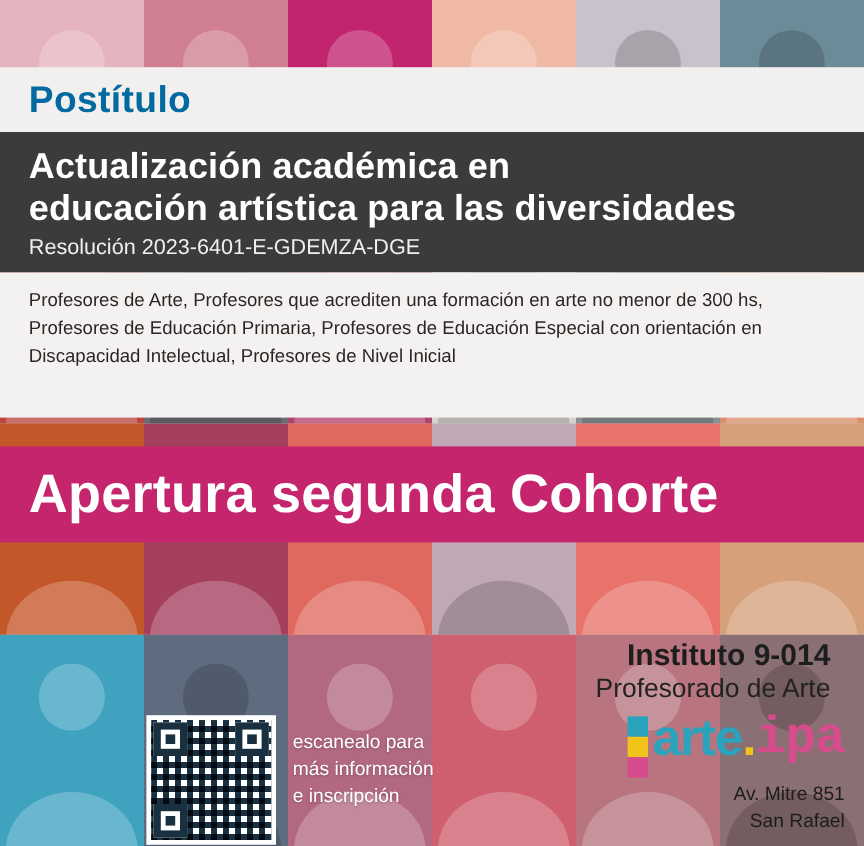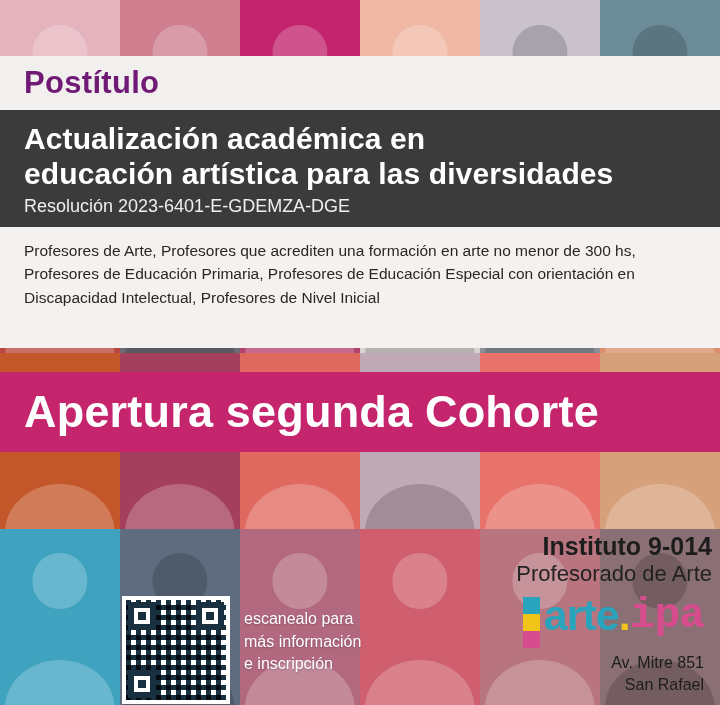--- a/index.html
+++ b/index.html
@@ -63,21 +63,21 @@
     top: 56px;
     height: 54px;
     background: #f2f0ee;
     display: flex;
     align-items: center;
   }
   #postitulo-text {
     margin-left: 24px;
     font-size: 31px;
     font-weight: bold;
-    color: #701a75;
+    color: #0369a1;
     letter-spacing: .3px;
   }
 
   
   #band-title {
     top: 110px;
     height: 117px;
     background: #3b3b3b;
     color: #ffffff;
     padding: 11px 24px 14px 24px;
@@ -203,21 +203,21 @@
     width: 120px;
     color: #ffffff;
     font-size: 16px;
     line-height: 1.42;
     text-shadow: 0 1px 2px rgba(0,0,0,.25);
   }
 
   
   #institute {
     position: absolute;
-    right: 8px;
+    right: 28px;
     top: 533px;
     text-align: right;
     color: #1d1d1d;
   }
   #inst-name {
     font-size: 25px;
     font-weight: bold;
     line-height: 1.1;
   }
   #inst-sub {

